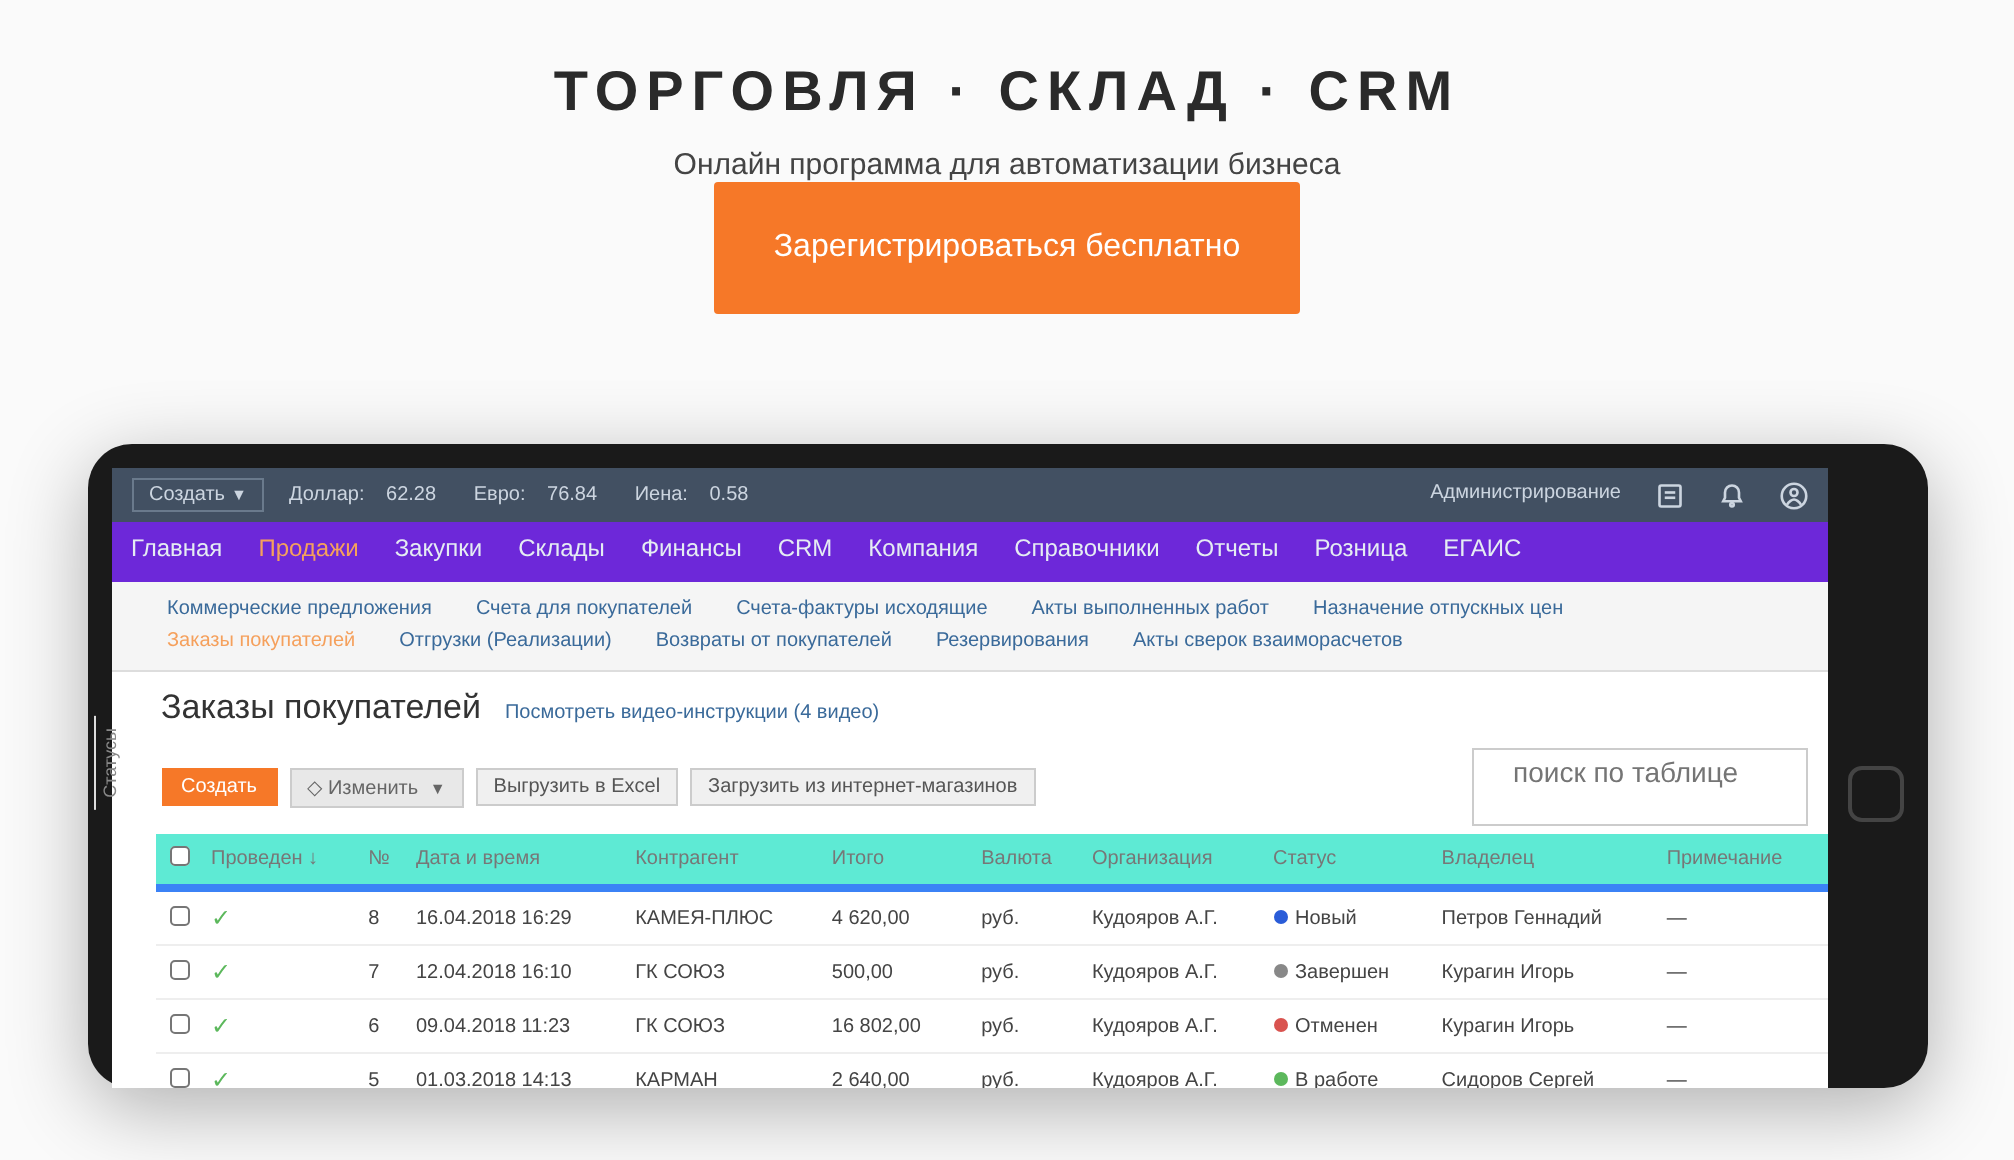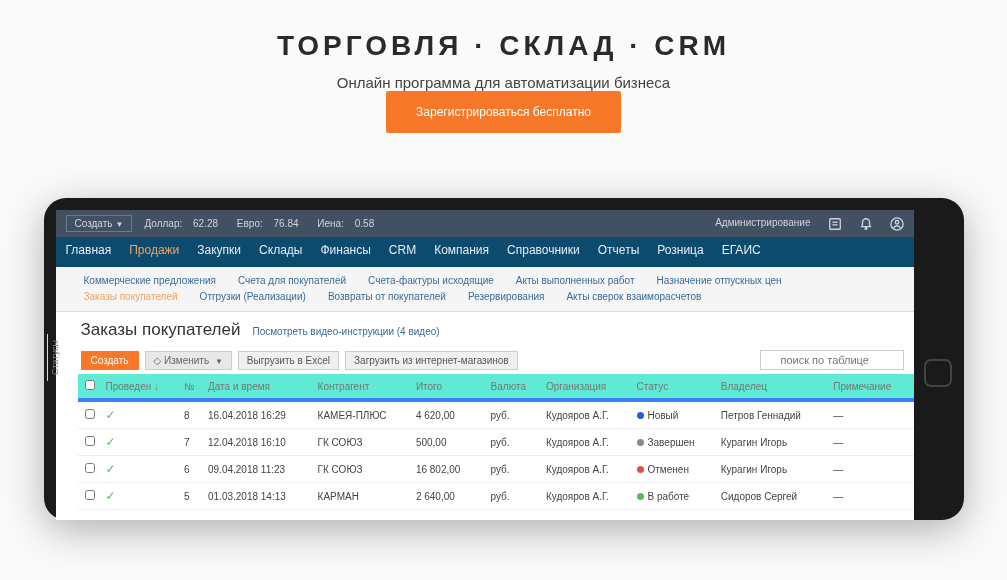--- a/index.html
+++ b/index.html
@@ -1,51 +1,51 @@
 <!DOCTYPE html>
 <html><head>
   <meta charset="utf-8">
   <style>
     * { margin: 0; padding: 0; box-sizing: border-box; }
     body { font-family: Arial, sans-serif; background: #fafafa; width: 1007px; height: 580px; overflow: hidden; }
     
     .hero { text-align: center; padding: 30px 0 15px; }
     .hero h1 { font-size: 28px; font-weight: 700; letter-spacing: 4px; color: #2a2a2a; margin-bottom: 12px; }
     .hero p { font-size: 15px; color: #444; }
-    .cta-btn { display: inline-block; background: #f67828; color: #fff; border: none; padding: 14px 30px; font-size: 12px; cursor: pointer; border-radius: 2px; }
+    .cta-btn { display: inline-block; background: #f67828; color: #fff; border: none; padding: 24px 30px; font-size: 16px; cursor: pointer; border-radius: 2px; }
     
     .tablet-frame { margin: 50px auto 0; width: 920px; background: #1a1a1a; border-radius: 22px; padding: 12px 50px 0 12px; position: relative; box-shadow: 0 10px 40px rgba(0,0,0,0.3); }
     .tablet-home { position: absolute; right: 12px; top: 50%; width: 28px; height: 28px; border: 2px solid #444; border-radius: 7px; }
     .tablet-screen { background: #fff; overflow: hidden; height: 310px; }
     
     .topbar { background: #425062; color: #ccd5e0; display: flex; align-items: center; padding: 5px 10px; font-size: 10px; }
     .create-btn { border: 1px solid #6a7a8c; padding: 2px 8px; margin-right: 12px; cursor: pointer; }
     .chevron { font-size: 8px; margin-left: 3px; }
     .rates span { margin-right: 8px; }
     .topbar-right { margin-left: auto; display: flex; align-items: flex-start; gap: 17px; }
     .icon-sm { width: 14px; height: 14px; display: inline-block; }
     
-    .mainnav { background: #0c4a6e; padding: 6px 10px 10px; display: flex; gap: 18px; font-size: 12px; }
+    .mainnav { background: #6d28d9; padding: 6px 10px 10px; display: flex; gap: 18px; font-size: 12px; }
     .mainnav a { color: #e5ecf3; text-decoration: none; cursor: pointer; }
     .mainnav a.active { color: #f5a05c; }
     
     .subnav { background: #f5f5f5; padding: 6px 28px; font-size: 10px; line-height: 16px; border-bottom: 1px solid #ddd; }
     .subnav-row { display: flex; gap: 22px; }
     .subnav a { color: #3a6a9a; text-decoration: none; cursor: pointer; }
     .subnav a.active { color: #f5a05c; }
     
     .page-header { display: flex; align-items: baseline; padding: 8px 10px 6px 25px; }
     .page-header h2 { font-size: 17px; color: #333; font-weight: 400; margin-right: 12px; }
     .video-link { color: #3a6a9a; font-size: 10px; text-decoration: none; cursor: pointer; }
     
     .toolbar { display: flex; align-items: center; padding: 4px 10px 4px 25px; gap: 6px; font-size: 10px; position: relative; }
     .btn-create { background: #f67828; color: #fff; border: none; padding: 4px 10px; cursor: pointer; font-size: 10px; }
     .btn-change { background: #e8e8e8; border: 1px solid #ccc; padding: 3px 8px; cursor: pointer; font-size: 10px; color: #666; }
     .btn-action { background: #f0f0f0; border: 1px solid #ccc; padding: 3px 8px; cursor: pointer; font-size: 10px; color: #555; }
-    .search-input { margin-left: auto; border: 1px solid #ccc; padding: 3px 6px 3px 20px; font-size: 11px; width: 144px; }
+    .search-input { margin-left: auto; border: 1px solid #ccc; padding: 3px 6px 18px 20px; font-size: 14px; width: 168px; }
     
     .filter-row { display: flex; padding: 4px 10px 4px 25px; font-size: 10px; color: #3a6a9a; border-top: 1px solid #eee; border-bottom: 1px solid #eee; }
     .filter-row span:last-child { margin-left: auto; }
     
     .side-tab { position: absolute; left: 3px; top: 136px; writing-mode: vertical-rl; transform: rotate(180deg); font-size: 9px; color: #888; padding: 6px 2px; border-right: 1px solid #ddd; }
     
     table { width: 100%; border-collapse: collapse; font-size: 10px; }
     th { text-align: left; padding: 6px 4px; color: #777; font-weight: 400; border-bottom: 4px solid #3b82f6; background: #5eead4; }
     th:first-child, td:first-child { width: 24px; text-align: center; }
     td { padding: 6px 4px; border-bottom: 1px solid #eee; color: #444; }

